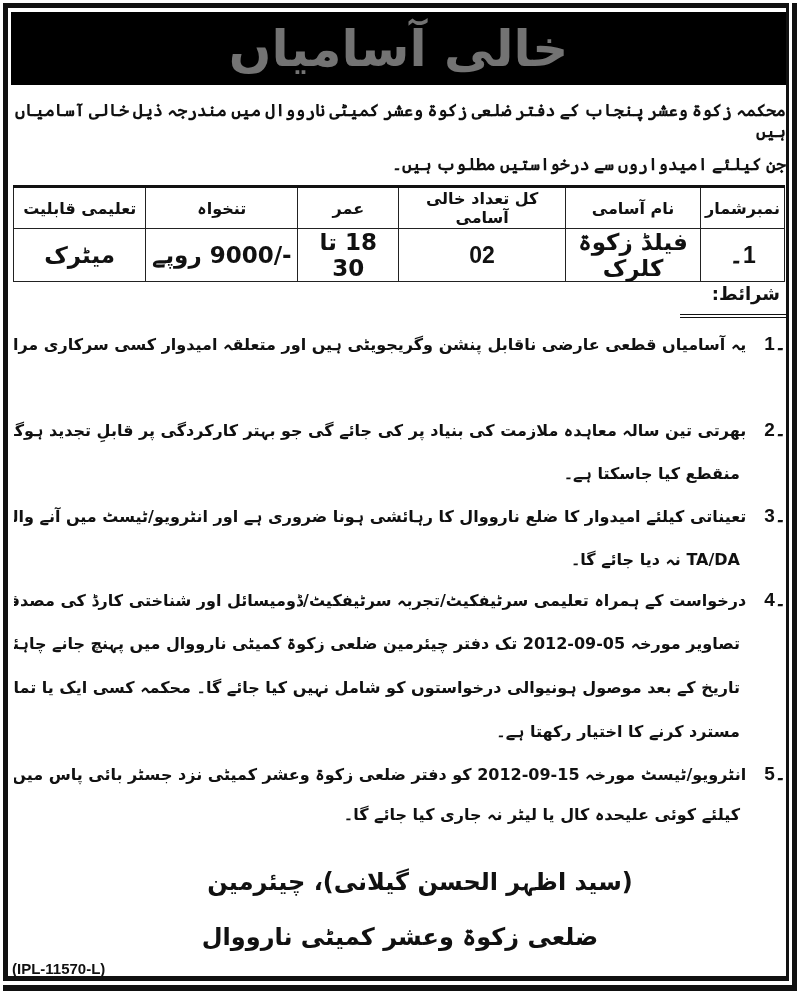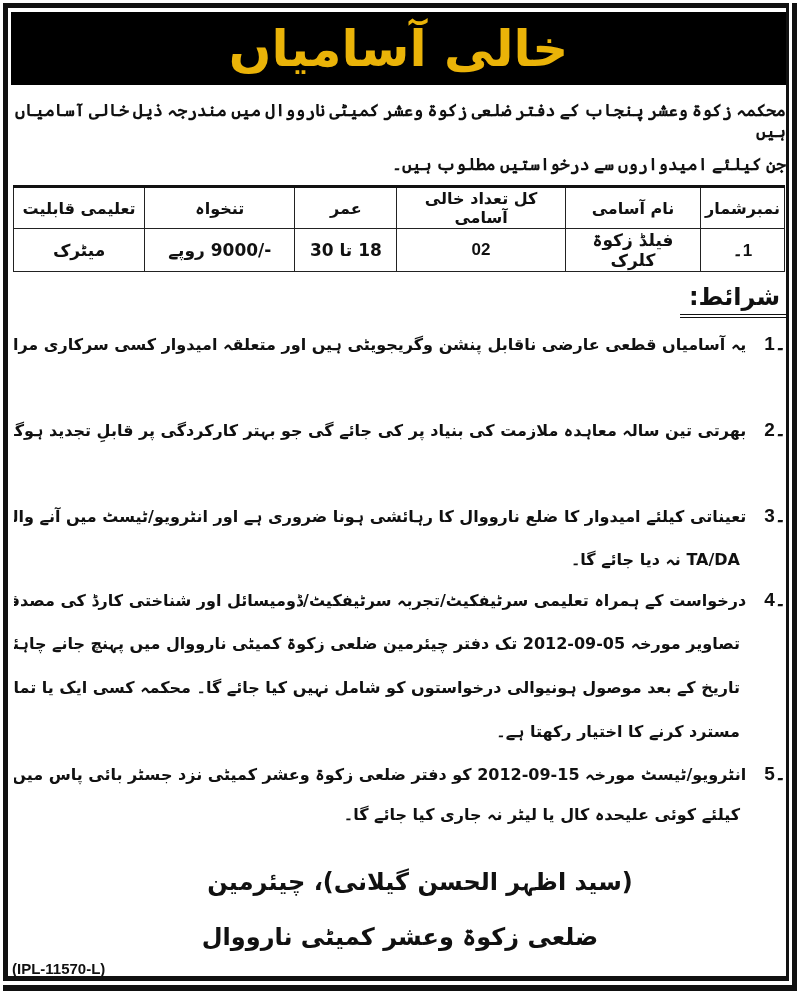--- a/index.html
+++ b/index.html
@@ -5,38 +5,38 @@
   html, body { margin: 0; padding: 0; background: #ffffff; }
   body { width: 800px; height: 993px; position: relative; overflow: hidden;
          font-family: "DejaVu Sans", sans-serif; color: #111; }
   .frame { position: absolute; left: 3px; top: 3px; width: 786px; height: 978px;
            border: 5px solid #111; border-right-width: 3px; box-sizing: border-box; }
   .frame-outer-right { position: absolute; left: 792px; top: 3px; width: 5px; height: 988px; background: #111; }
   .frame-outer-bottom { position: absolute; left: 3px; top: 985px; width: 794px; height: 6px; background: #111; }
 
   .banner { position: absolute; left: 11px; top: 12px; width: 775px; height: 73px; background: #000;
             display: flex; align-items: center; justify-content: center; }
-  .banner-title { color: #eab308; font-family: "DejaVu Sans", sans-serif; font-weight: bold; font-size: 50px;
+  .banner-title { color: #737373; font-family: "DejaVu Sans", sans-serif; font-weight: bold; font-size: 50px;
                   direction: rtl; line-height: 1; letter-spacing: 2px; }
 
   .urdu { direction: rtl; unicode-bidi: plaintext; text-align: right; font-family: Liberation Serif, serif; }
 
   .intro { position: absolute; left: 14px; width: 772px; font-size: 17px; font-weight: bold; }
   .intro.l1 { top: 100px; }
   .intro.l2 { top: 154px; }
 
   table.vac { position: absolute; left: 13px; top: 185px; width: 772px; height: 86px;
               border-collapse: collapse; border-top: 3px solid #111; }
   table.vac td { border: 1.5px solid #222; text-align: center; vertical-align: middle; padding: 0 4px;
                  font-size: 16px; font-weight: bold; direction: rtl; }
   table.vac tr.hdr td { height: 40px; }
-  table.vac tr.row td { height: 42px; font-size: 17px; }
+  table.vac tr.row td { height: 42px; font-size: 23px; }
   table.vac td.num { font-family: "Liberation Sans", sans-serif; font-size: 19px; }
 
-  .cond-heading { position: absolute; right: 20px; top: 283px; font-size: 24px; font-weight: bold; direction: rtl; }
+  .cond-heading { position: absolute; right: 20px; top: 283px; font-size: 18px; font-weight: bold; direction: rtl; }
   .cond-underline { position: absolute; left: 680px; top: 314px; width: 106px; height: 1px; border-top: 1px solid #111; border-bottom: 1px solid #111; padding-top: 1px; }
 
   .cond { position: absolute; left: 14px; width: 772px; }
   .cond .line { direction: rtl; text-align: right; font-size: 16px; font-weight: bold; height: 44px;
                 line-height: 44px; white-space: nowrap; overflow: hidden; }
   .cond .line.cont { padding-right: 46px; }
   .cond .idx { display: inline-block; font-family: "Liberation Sans", sans-serif; font-size: 19px;
                font-weight: bold; margin-left: 18px; direction: ltr; }
 
   .sig { position: absolute; left: 0; width: 800px; text-align: center; direction: rtl; font-weight: bold; }
@@ -83,20 +83,21 @@
 
 <div class="cond-heading">شرائط:</div>
 <div class="cond-underline"></div>
 
 <div class="cond" style="top:322px">
   <div class="line"><span class="idx">1۔</span><span>یہ آسامیاں قطعی عارضی ناقابل پنشن وگریجویٹی ہیں اور متعلقہ امیدوار کسی سرکاری مراعات کے اہل نہ</span></div>
 </div>
 
 <div class="cond" style="top:408px">
   <div class="line"><span class="idx">2۔</span><span>بھرتی تین سالہ معاہدہ ملازمت کی بنیاد پر کی جائے گی جو بہتر کارکردگی پر قابلِ تجدید ہوگا اور اسے کسی بھی وقت</span></div>
+  <div class="line cont">منقطع کیا جاسکتا ہے۔</div>
 </div>
 
 <div class="cond" style="top:494px">
   <div class="line"><span class="idx">3۔</span><span>تعیناتی کیلئے امیدوار کا ضلع نارووال کا رہائشی ہونا ضروری ہے اور انٹرویو/ٹیسٹ میں آنے والوں کو کوئی</span></div>
   <div class="line cont">TA/DA نہ دیا جائے گا۔</div>
 </div>
 
 <div class="cond" style="top:578px">
   <div class="line"><span class="idx">4۔</span><span>درخواست کے ہمراہ تعلیمی سرٹیفکیٹ/تجربہ سرٹیفکیٹ/ڈومیسائل اور شناختی کارڈ کی مصدقہ نقول بمعہ دو عدد</span></div>
   <div class="line cont">تصاویر مورخہ 05-09-2012 تک دفتر چیئرمین ضلعی زکوۃ کمیٹی نارووال میں پہنچ جانے چاہئیں۔ مقررہ</div>

